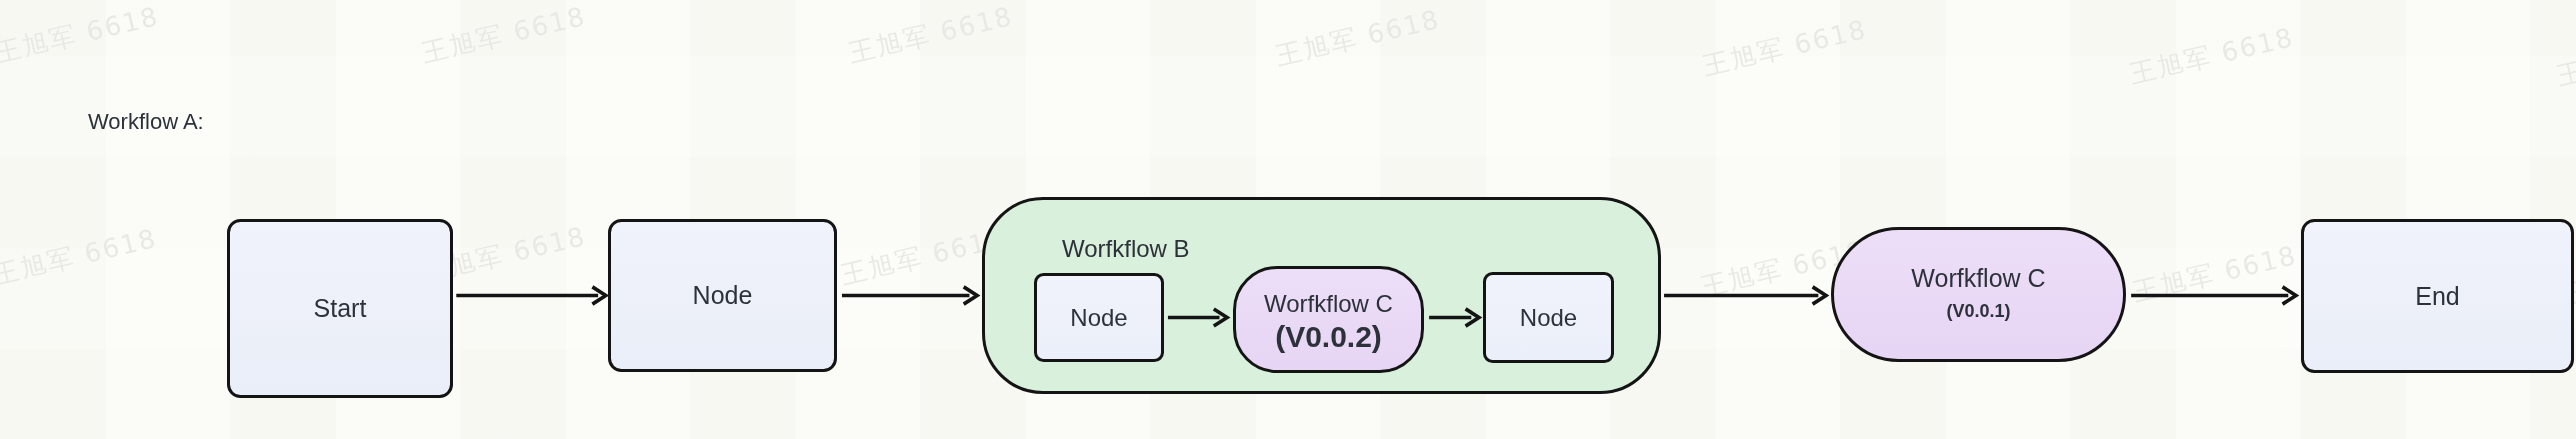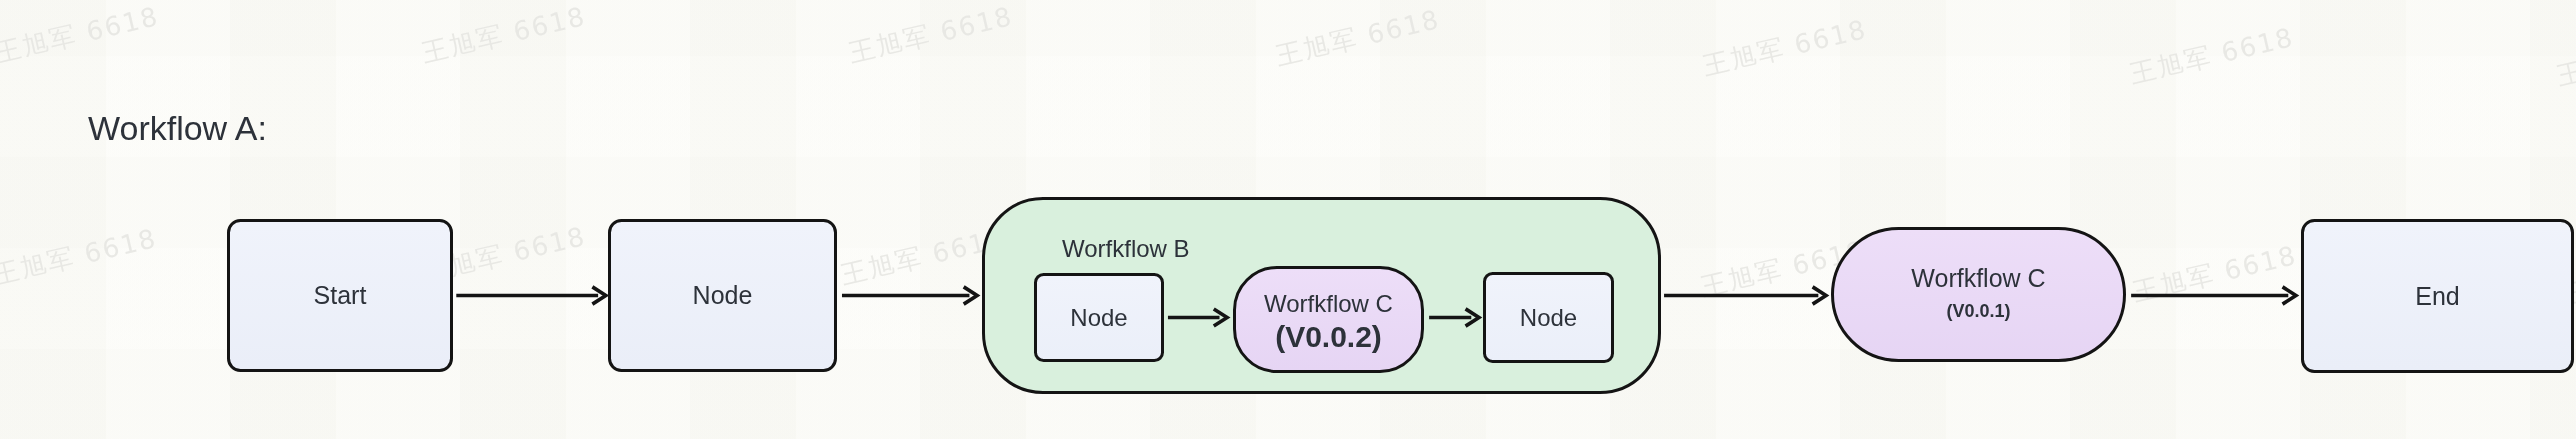--- a/index.html
+++ b/index.html
@@ -33,21 +33,21 @@
     opacity:.95;
     white-space:nowrap;
     transform:translate(-50%,-50%) rotate(-13deg);
     user-select:none;
     pointer-events:none;
   }
 
   .title{
     position:absolute;
     left:88px;top:109px;
-    font-size:34px;
+    font-size:22px;
     color:var(--text);
   }
 
   .box{
     position:absolute;
     background:linear-gradient(180deg,#f0f3fb 0%,#eaeef8 100%);
     border:3.8px solid var(--stroke);
     border-radius:13.4px;
     display:flex;align-items:center;justify-content:center;
     font-size:25px;color:var(--text);
@@ -104,21 +104,21 @@
   <span class="watermark" style="left:75px;top:257px">王旭军 6618</span>
   <span class="watermark" style="left:504px;top:255px">王旭军 6618</span>
   <span class="watermark" style="left:923px;top:257px">王旭军 6618</span>
   <span class="watermark" style="left:1353px;top:261px">王旭军 6618</span>
   <span class="watermark" style="left:1783px;top:269px">王旭军 6618</span>
   <span class="watermark" style="left:2215px;top:274px">王旭军 6618</span>
   <span class="watermark" style="left:2641px;top:278px">王旭军 6618</span>
 
   <div class="title">Workflow A:</div>
 
-  <div class="box" style="left:227px;top:219px;width:226px;height:153px">
+  <div class="box" style="left:227px;top:219px;width:226px;height:179px">
     <span>Start</span>
   </div>
 
   <svg class="arrow" style="left:455px;top:284px" width="154" height="23" viewBox="0 0 160 24">
     <line x1="1" y1="12" x2="149" y2="12"></line>
     <path d="M143 3 L157 12 L143 21"></path>
   </svg>
 
   <div class="box" style="left:608px;top:219px;width:229px;height:153px">
     <span>Node</span>

